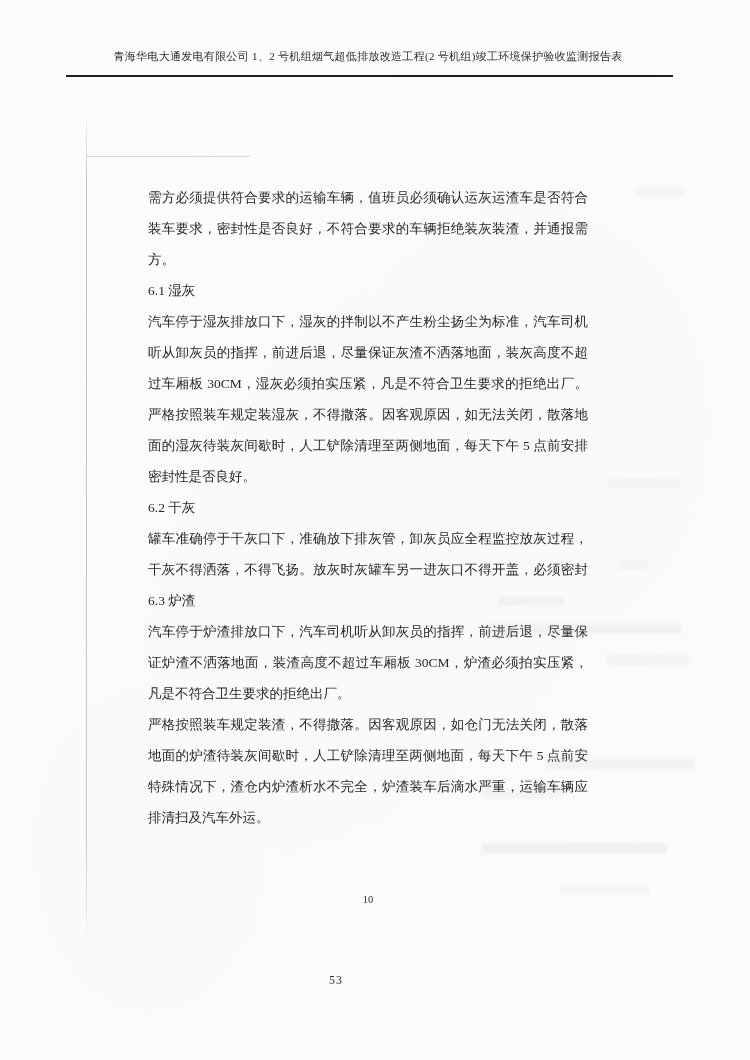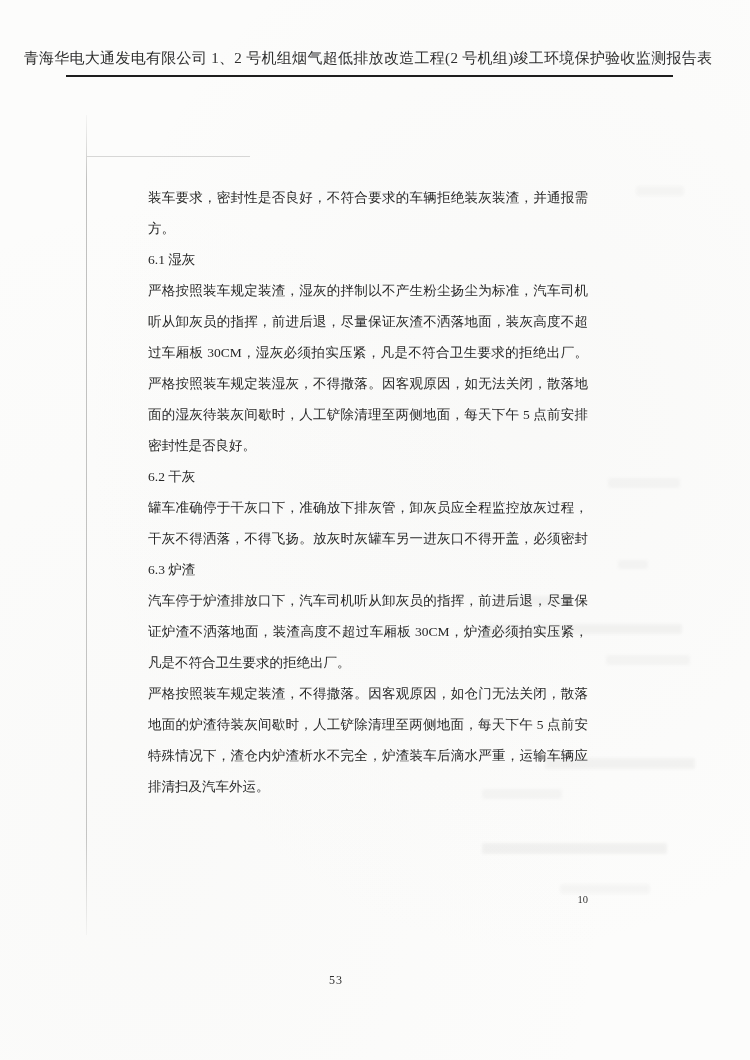--- a/index.html
+++ b/index.html
@@ -23,21 +23,21 @@
       radial-gradient(ellipse at 20% 80%, rgba(205,205,200,0.05), transparent 55%);
     pointer-events: none;
   }
 
   .doc-header {
     position: absolute;
     top: 49px;
     left: 0;
     width: 736px;
     text-align: center;
-    font-size: 15px;
+    font-size: 11px;
     letter-spacing: 0.3px;
     color: #2e2e2e;
     white-space: nowrap;
   }
   .doc-header-rule {
     position: absolute;
     top: 75px;
     left: 66px;
     width: 607px;
     height: 2px;
@@ -85,21 +85,21 @@
     text-align: justify;
     text-align-last: justify;
     text-justify: inter-ideograph;
   }
 
   .inner-page-number {
     position: absolute;
     left: 148px;
     top: 894px;
     width: 440px;
-    text-align: right;
+    text-align: center;
     font-size: 10.5px;
     color: #333;
   }
   .footer-page-number {
     position: absolute;
     left: 0;
     top: 973px;
     width: 672px;
     text-align: center;
     font-size: 12px;
@@ -133,24 +133,25 @@
 <div class="paper-noise"></div>
 
 <div class="doc-header">青海华电大通发电有限公司 1、2 号机组烟气超低排放改造工程(2 号机组)竣工环境保护验收监测报告表</div>
 
 <div class="doc-header-rule"></div>
 
 <div class="scan-edge-v"></div>
 <div class="scan-edge-h"></div>
 
 <div class="doc-body" id="doc-lines">
+    <div class="line just">需方必须提供符合要求的运输车辆，值班员必须确认运灰运渣车是否符合</div>
     <div class="line just">装车要求，密封性是否良好，不符合要求的车辆拒绝装灰装渣，并通报需</div>
     <div class="line">方。</div>
     <div class="line">6.1 湿灰</div>
-    <div class="line just">严格按照装车规定装渣，湿灰的拌制以不产生粉尘扬尘为标准，汽车司机</div>
+    <div class="line just">汽车停于湿灰排放口下，湿灰的拌制以不产生粉尘扬尘为标准，汽车司机</div>
     <div class="line just">听从卸灰员的指挥，前进后退，尽量保证灰渣不洒落地面，装灰高度不超</div>
     <div class="line just">过车厢板 30CM，湿灰必须拍实压紧，凡是不符合卫生要求的拒绝出厂。</div>
     <div class="line just">严格按照装车规定装湿灰，不得撒落。因客观原因，如无法关闭，散落地</div>
     <div class="line just">面的湿灰待装灰间歇时，人工铲除清理至两侧地面，每天下午 5 点前安排</div>
     <div class="line">密封性是否良好。</div>
     <div class="line">6.2 干灰</div>
     <div class="line just">罐车准确停于干灰口下，准确放下排灰管，卸灰员应全程监控放灰过程，</div>
     <div class="line just">干灰不得洒落，不得飞扬。放灰时灰罐车另一进灰口不得开盖，必须密封</div>
     <div class="line">6.3 炉渣</div>
     <div class="line just">汽车停于炉渣排放口下，汽车司机听从卸灰员的指挥，前进后退，尽量保</div>

